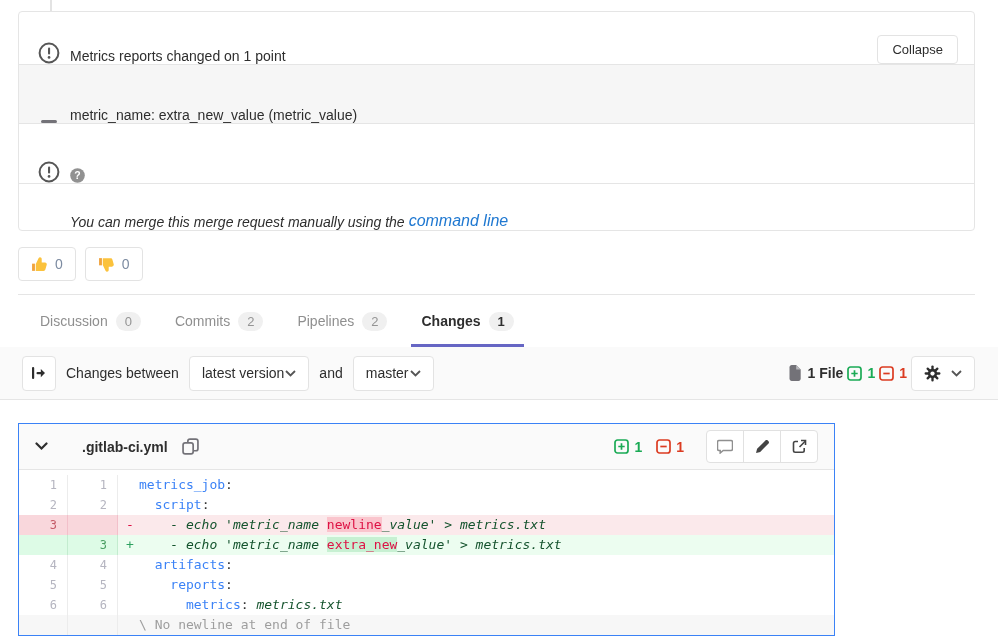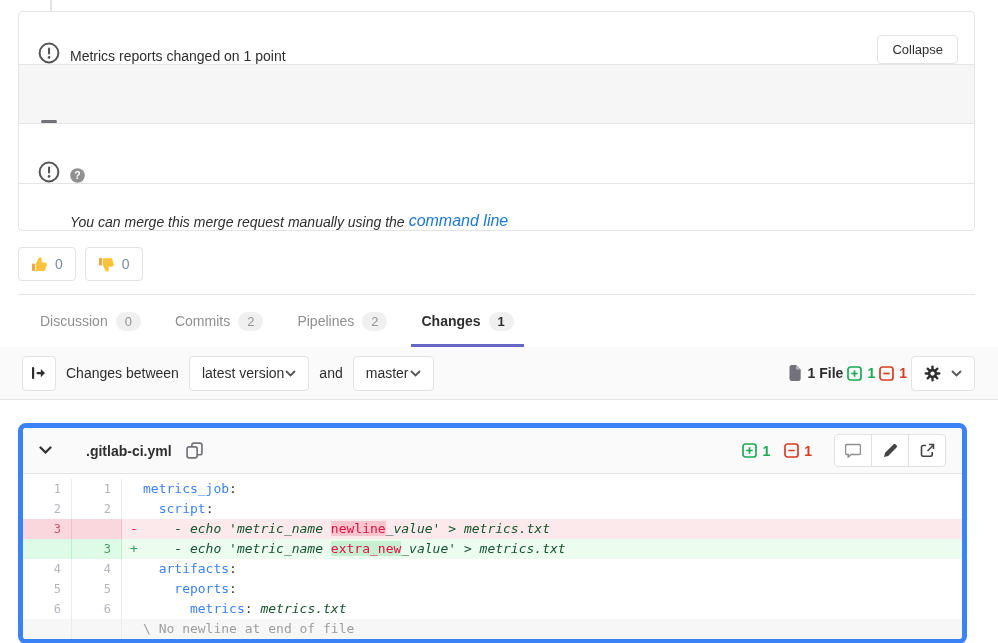--- a/index.html
+++ b/index.html
@@ -51,22 +51,22 @@
   .bar-label { font-size:14px; margin:0 10px; }
   .dropdown { display:flex; align-items:center; gap:1px; height:35px; padding:0 12px; font-size:14px; }
   .bar-right { margin-left:auto; display:flex; align-items:center; gap:4px; }
   .stat { display:flex; align-items:center; gap:5px; font-size:14px; font-weight:bold; }
   .stat.add { color:#1aaa55; }
   .stat.del { color:#db3b21; }
   .file-stat { display:flex; align-items:center; gap:6px; font-size:14px; font-weight:bold; color:#2e2e2e; }
   .gear-btn { display:flex; align-items:center; gap:10px; height:35px; padding:0 12px; }
 
   
-  .diff-box { position:absolute; left:18px; top:423px; width:949px;
-    border:5px solid #3b82f6; border-radius:8px; background:#fff; overflow:hidden; }
+  .diff-box { position:absolute; left:18px; top:423px; width:817px;
+    border:1px solid #3b82f6; border-radius:0; background:#fff; overflow:hidden; }
   .diff-header { height:46px; background:#fafafa; border-bottom:1px solid #e5e5e5;
     display:flex; align-items:center; padding:0 16px; }
   .chev-btn { background:none; border:none; cursor:pointer; display:flex; align-items:center; }
   .file-name { font-weight:bold; font-size:14px; margin-left:34px; }
   .copy-btn { background:none; border:none; cursor:pointer; margin-left:14px; display:flex; align-items:center; }
   .dh-right { margin-left:auto; display:flex; align-items:center; gap:14px; }
   .btn-group { display:flex; margin-left:8px; }
   .grp-btn { width:38px; height:33px; display:flex; align-items:center; justify-content:center;
     background:#fff; border:1px solid #e1e1e1; cursor:pointer; margin-left:-1px; }
   .grp-btn:first-child { border-radius:4px 0 0 4px; margin-left:0; }
@@ -113,20 +113,21 @@
         </svg>
     </span>
     <span class="w-title">Metrics reports changed on 1 point</span>
     <button class="btn collapse-btn">Collapse</button>
   </div>
 
   <div class="w-row row-metric-item">
     <span class="icon-slot">
         <span class="dash-ic"></span>
       </span>
+    <span class="w-title">metric_name: extra_new_value (metric_value)</span>
   </div>
 
   <div class="w-row row-wip">
     <span class="icon-slot">
       <svg width="22" height="22" viewBox="0 0 22 22">
           <circle cx="11" cy="11" r="9.4" fill="none" stroke="#565656" stroke-width="2"></circle>
           <rect x="10" y="5.6" width="2.1" height="7" rx="1" fill="#565656"></rect>
           <circle cx="11.05" cy="15.4" r="1.35" fill="#565656"></circle>
         </svg>
     </span>

